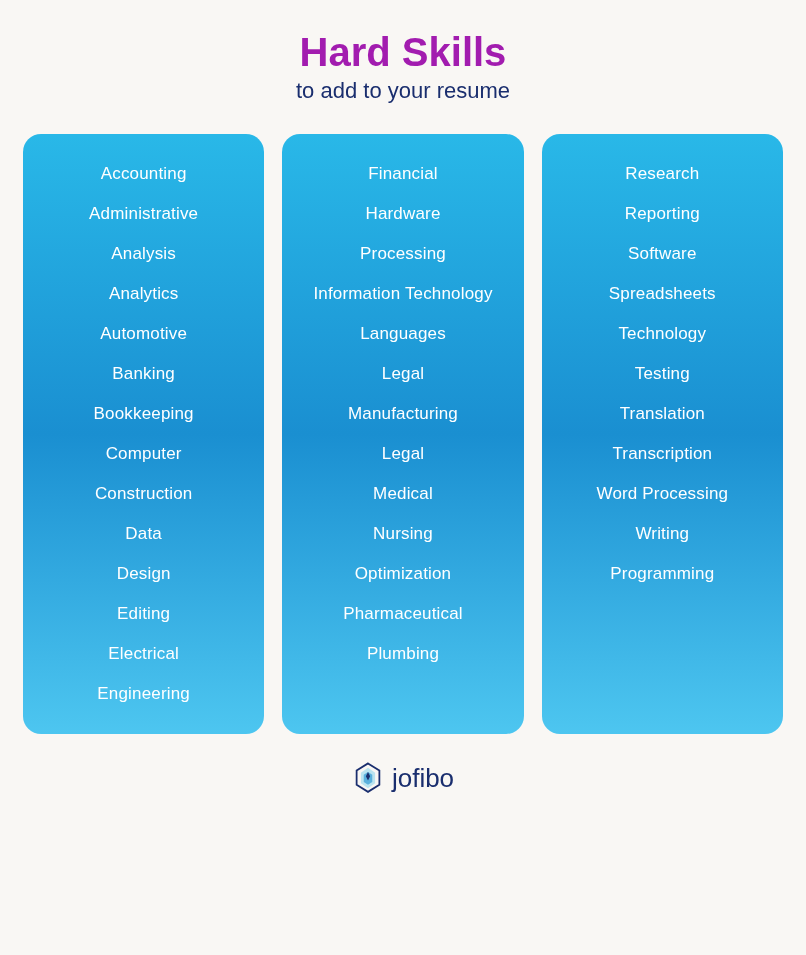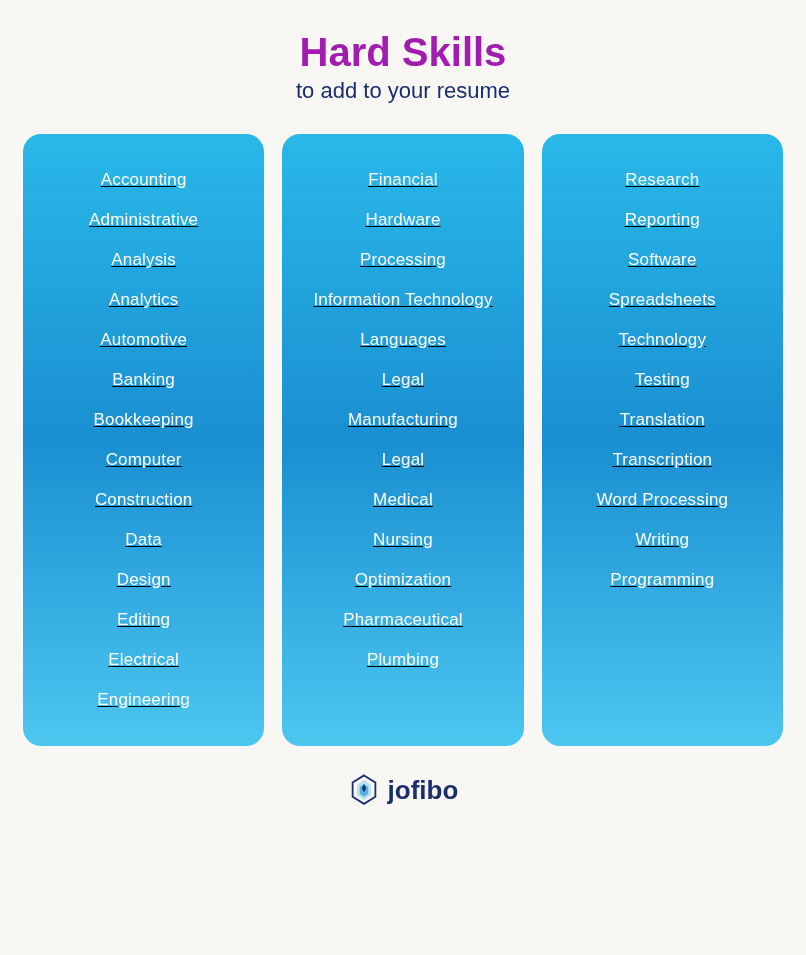--- a/index.html
+++ b/index.html
@@ -42,23 +42,22 @@
       justify-content: center;
     }
 
     .column {
       flex: 1;
       border-radius: 18px;
       background: linear-gradient(180deg, #29b8e8 0%, #1a8fd1 50%, #4dc6f0 100%);
       display: flex;
       flex-direction: column;
       align-items: center;
-      padding: 26px 10px;
+      padding: 20px 10px;
       gap: 0;
-      text-decoration: underline;
     }
 
     .skill-item {
       color: white;
       font-size: 17px;
       font-weight: 500;
       text-align: center;
       padding: 10px 8px;
       width: 100%;
       letter-spacing: 0.01em;
@@ -71,21 +70,21 @@
       gap: 8px;
     }
 
     .footer-logo-icon {
       width: 32px;
       height: 32px;
     }
 
     .footer-logo-text {
       font-size: 26px;
-      font-weight: 700;
+      font-weight: 400;
       color: #1a2e6e;
       text-align: center;
     }
   </style>
 </head>
 <body>
 
 <div class="header">
   <div class="header-title">Hard Skills</div>
   <div class="header-subtitle">to add to your resume</div>

